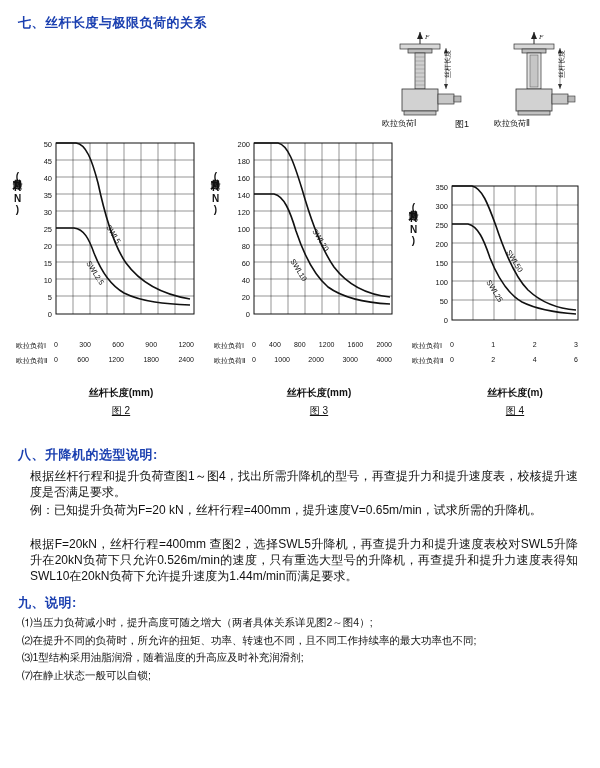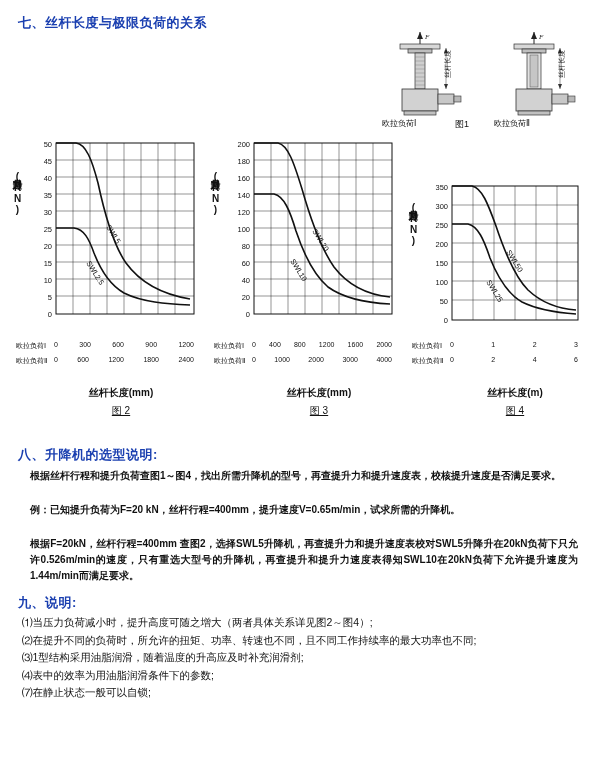--- a/index.html
+++ b/index.html
@@ -65,25 +65,24 @@
   }
   .eulab{
     position:absolute;
     font-size:7px;
     white-space:nowrap;
   }
 
   
   .para{
     position:absolute;
-    font-size:10px;
+    font-size:12px;
     line-height:16px;
     color:#111;
     text-align:justify;
-    font-weight:bold;
   }
   #p8a{left:30px;top:468px;width:548px;}
   #p8b{left:30px;top:502px;width:548px;}
   #p8c{left:30px;top:536px;width:548px;}
   .notes{
     position:absolute;
     left:22px;top:614px;width:556px;
     font-size:10.5px;
     line-height:17.5px;
   }
@@ -327,15 +326,14 @@
 <div id="t8" class="sec-title">八、升降机的选型说明:</div>
 <div id="p8a" class="para">根据丝杆行程和提升负荷查图1～图4，找出所需升降机的型号，再查提升力和提升速度表，校核提升速度是否满足要求。</div>
 <div id="p8b" class="para">例：已知提升负荷为F=20 kN，丝杆行程=400mm，提升速度V=0.65m/min，试求所需的升降机。</div>
 <div id="p8c" class="para">根据F=20kN，丝杆行程=400mm 查图2，选择SWL5升降机，再查提升力和提升速度表校对SWL5升降升在20kN负荷下只允许0.526m/min的速度，只有重选大型号的升降机，再查提升和提升力速度表得知SWL10在20kN负荷下允许提升速度为1.44m/min而满足要求。</div>
 
 <div id="t9" class="sec-title">九、说明:</div>
 <div class="notes">
   <div>⑴当压力负荷减小时，提升高度可随之增大（两者具体关系详见图2～图4）;</div>
   <div>⑵在提升不同的负荷时，所允许的扭矩、功率、转速也不同，且不同工作持续率的最大功率也不同;</div>
   <div>⑶1型结构采用油脂润滑，随着温度的升高应及时补充润滑剂;</div>
-  <div>⑷表中的效率为用油脂润滑条件下的参数;</div>
   <div>⑺在静止状态一般可以自锁;</div>
 </div>
 
 </body></html>

